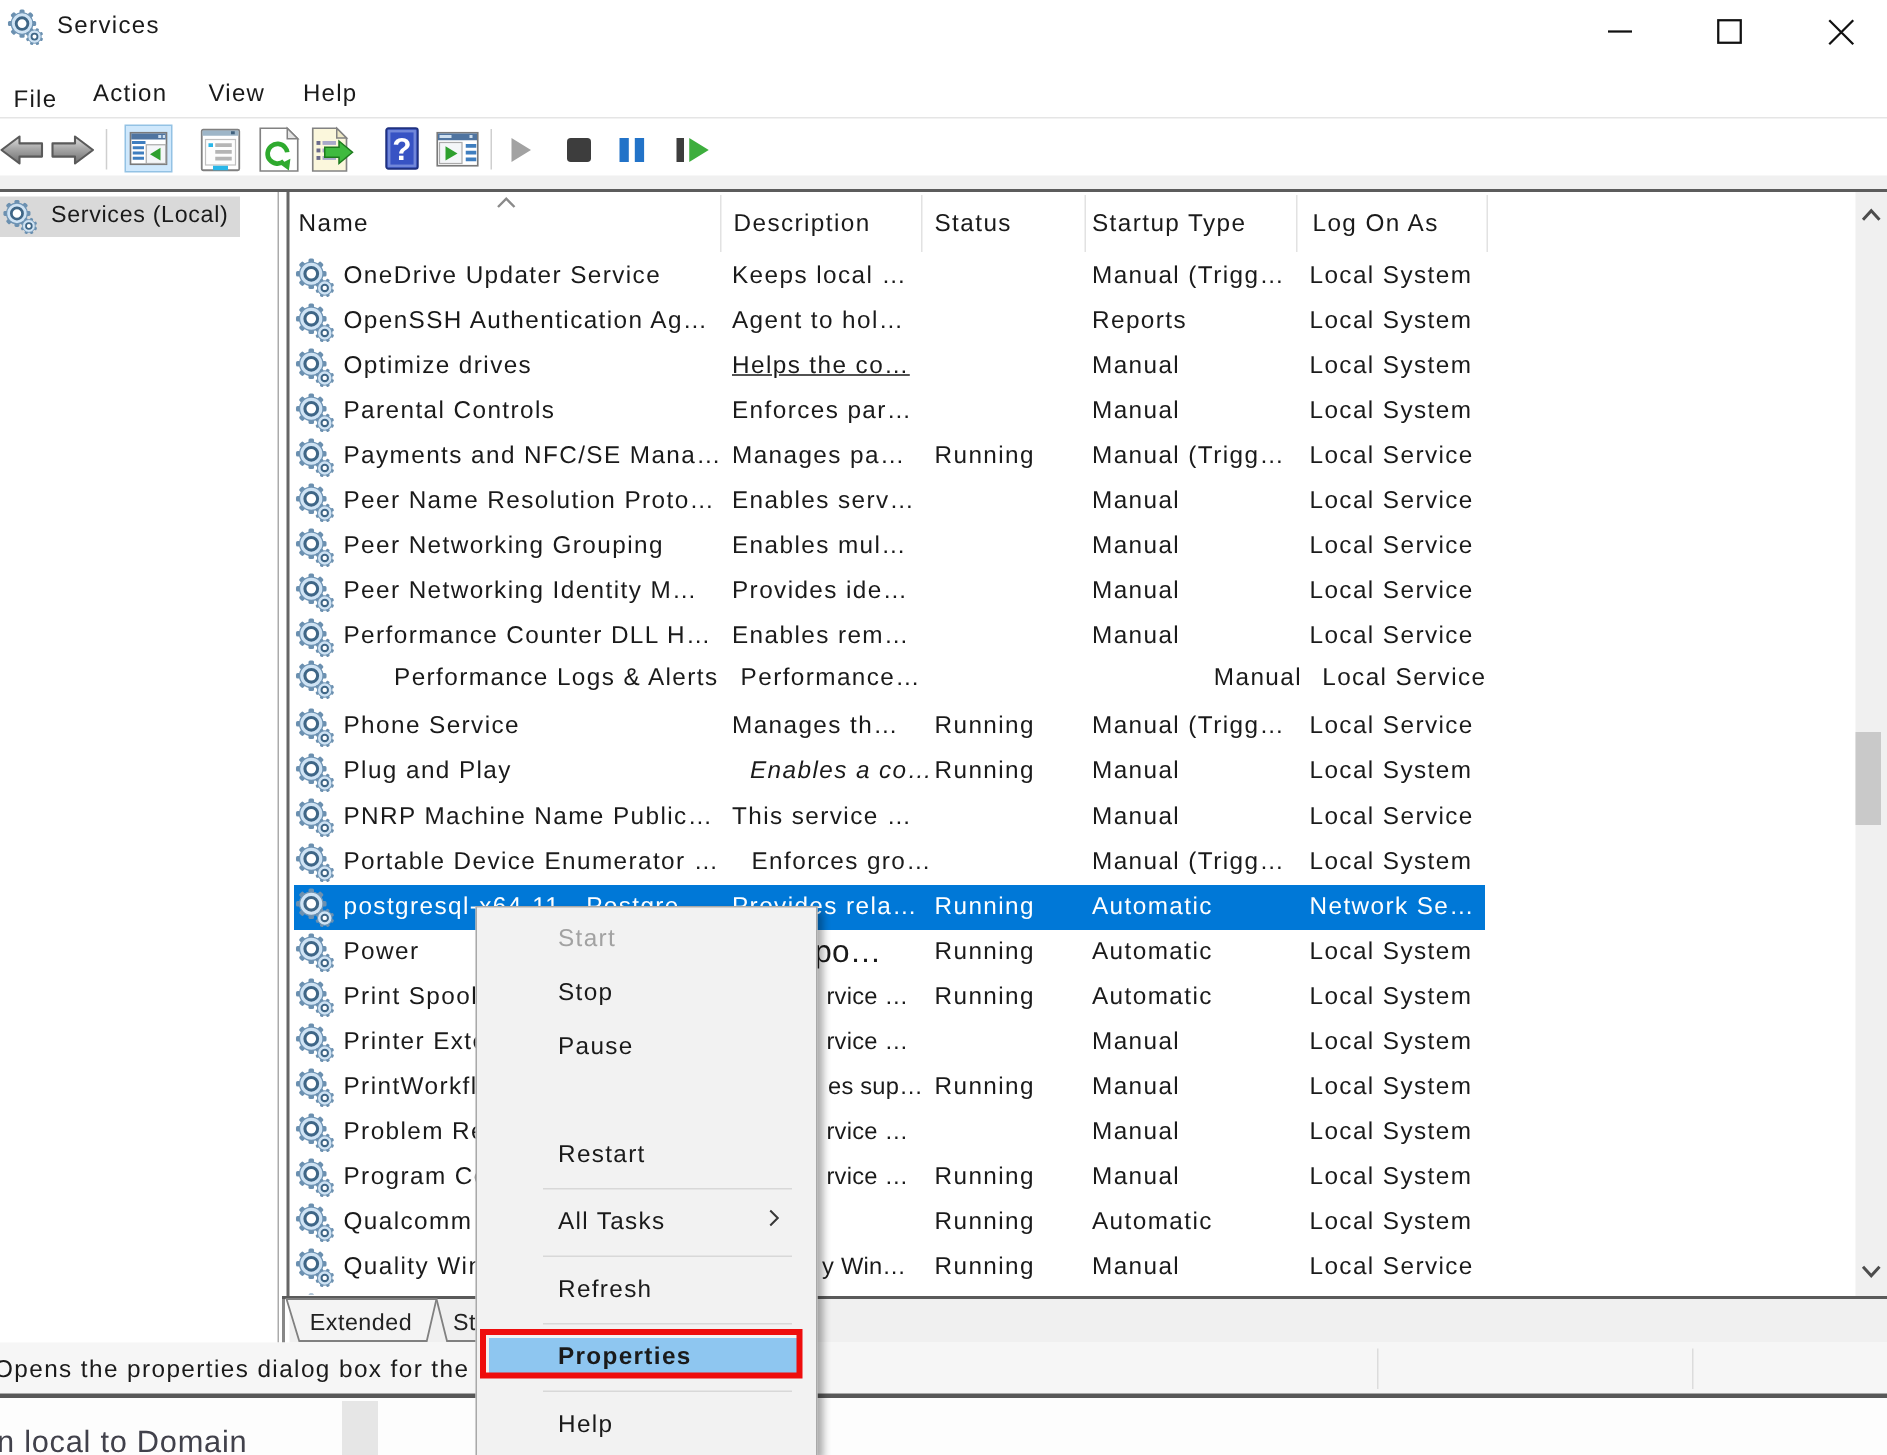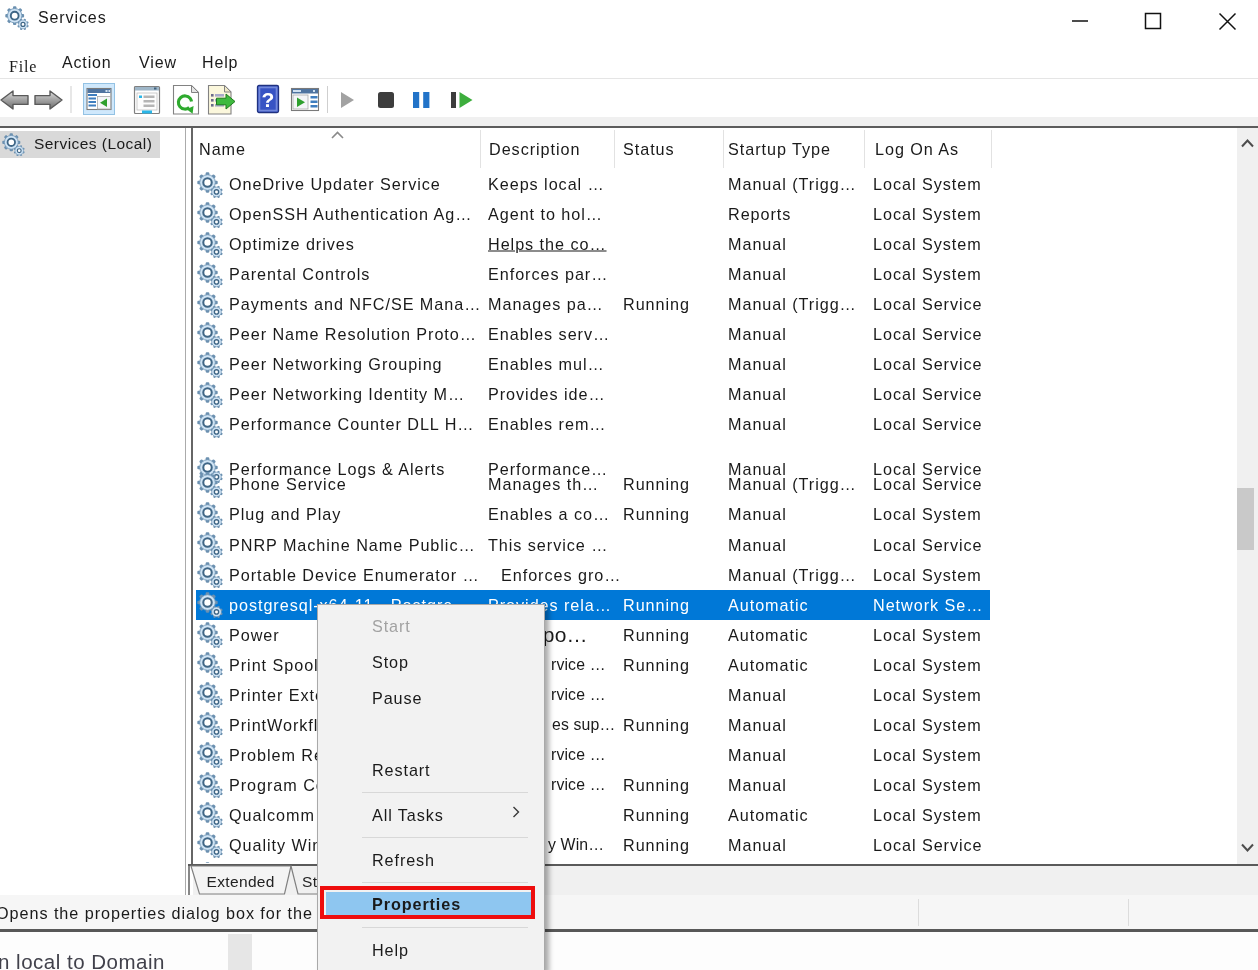--- a/index.html
+++ b/index.html
@@ -1,19 +1,19 @@
 <!DOCTYPE html>
 <html><head><meta charset="utf-8"><style>
 html,body{margin:0;padding:0;width:1258px;height:970px;overflow:hidden;background:#fff;
 font-family:"Liberation Sans",sans-serif;color:#1a1a1a;}
 .abs{position:absolute;}
 #stage{position:relative;width:1258px;height:752px;border-radius:31px;}
 
 #title{left:38px;top:9px;font-size:16px;letter-spacing:.9px;}
-#mnFile{left:9px;top:58px;font-family:Liberation Serif, serif;}
+#mnFile{left:9px;top:58px;}
 #mnAction{left:62px;top:54px;}
 #mnView{left:139px;top:54px;}
 #mnHelp{left:202px;top:54px;}
 #mnFile,#mnAction,#mnView,#mnHelp{font-size:16px;letter-spacing:.85px;}
 #mline{left:0;top:78px;width:1258px;height:1px;background:#e5e5e5;}
 #tbband{left:0;top:117px;width:1258px;height:9px;background:#f0f0f0;}
 #darktop{left:0;top:126px;width:1258px;height:2px;background:#5c5c5c;}
 
 #leftsel{left:0;top:131px;width:160px;height:27px;background:#d9d9d9;}
 #lefttxt{left:34px;top:135px;font-size:15.5px;letter-spacing:.45px;}
@@ -302,21 +302,21 @@
       <div class="row" style="top:240.3px;">
         <svg class="gi" viewBox="0 0 24 24">
           <use href="#gear"></use>
         </svg>
         <span class="c0">Performance Counter DLL H…</span>
         <span class="c1" style="margin-left:0px;">Enables rem…</span>
         <span class="c2"></span>
         <span class="c3">Manual</span>
         <span class="c4">Local Service</span>
       </div>
-      <div class="row" style="top:285px;">
+      <div class="row" style="top:268px;text-align:right;">
         <svg class="gi" viewBox="0 0 24 24">
           <use href="#gear"></use>
         </svg>
         <span class="c0">Performance Logs &amp; Alerts</span>
         <span class="c1" style="margin-left:0px;">Performance…</span>
         <span class="c2"></span>
         <span class="c3">Manual</span>
         <span class="c4">Local Service</span>
       </div>
       <div class="row" style="top:300.4px;">
@@ -327,21 +327,21 @@
         <span class="c1" style="margin-left:0px;">Manages th…</span>
         <span class="c2">Running</span>
         <span class="c3">Manual (Trigg…</span>
         <span class="c4">Local Service</span>
       </div>
       <div class="row" style="top:330.4px;">
         <svg class="gi" viewBox="0 0 24 24">
           <use href="#gear"></use>
         </svg>
         <span class="c0">Plug and Play</span>
-        <span class="c1" style="margin-left:0px;">Enables a co…</span>
+        <span class="c1" style="margin-left:12px;font-style:italic;">Enables a co…</span>
         <span class="c2">Running</span>
         <span class="c3">Manual</span>
         <span class="c4">Local System</span>
       </div>
       <div class="row" style="top:360.5px;">
         <svg class="gi" viewBox="0 0 24 24">
           <use href="#gear"></use>
         </svg>
         <span class="c0">PNRP Machine Name Public…</span>
         <span class="c1" style="margin-left:0px;">This service …</span>

